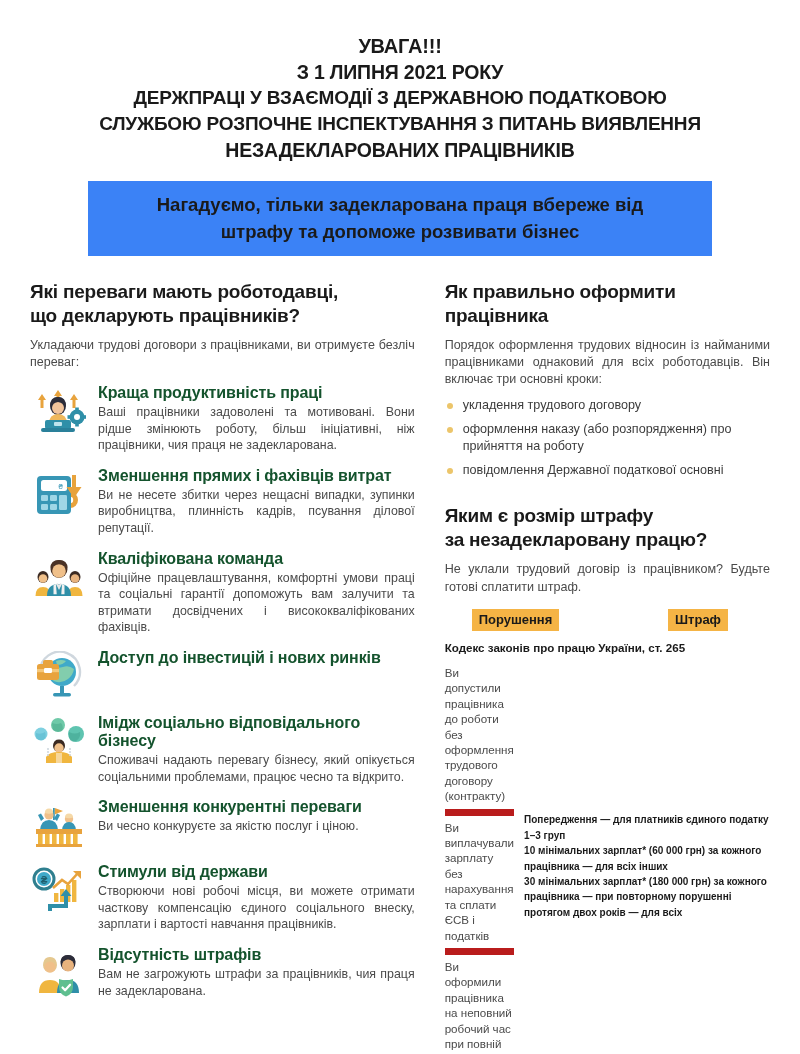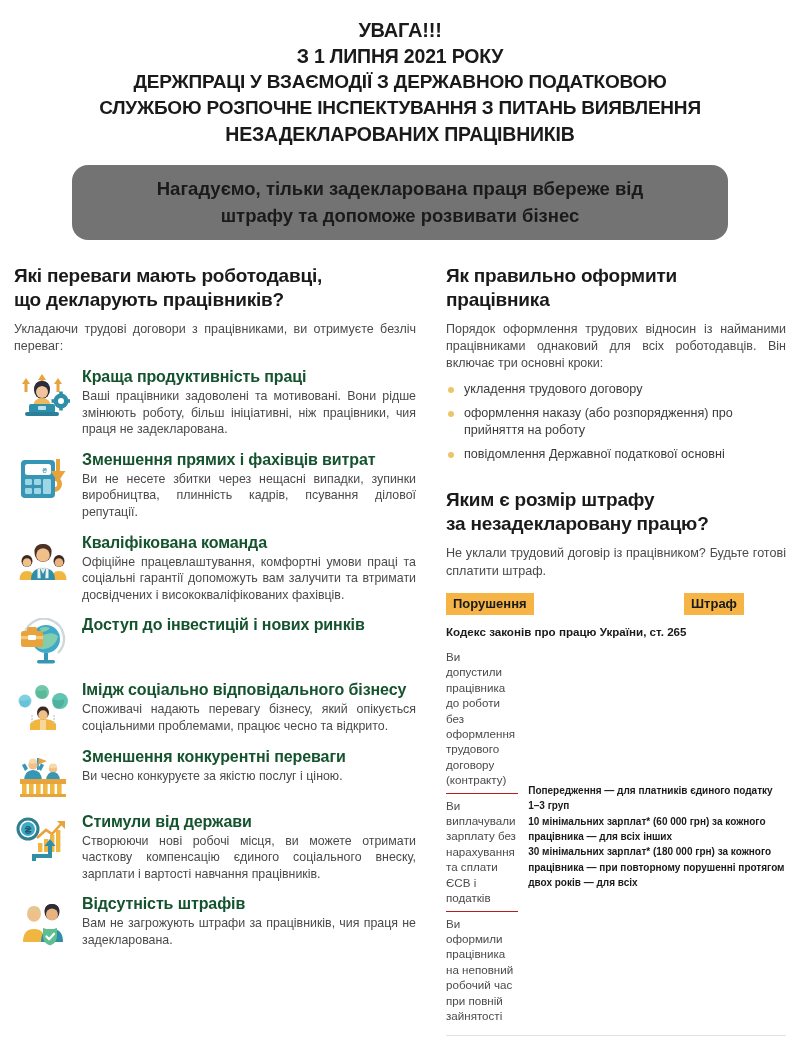--- a/index.html
+++ b/index.html
@@ -11,21 +11,21 @@
     background: #ffffff;
     font-family: "Liberation Sans", "DejaVu Sans", sans-serif;
     color: #2b2b2b;
     overflow: hidden;
   }
 
   .page {
     position: relative;
     width: 800px;
     height: 1054px;
-    padding: 0;
+    padding: 16px;
   }
 
   
   .header {
     text-align: center;
     padding: 17px 28px 0 28px;
   }
   .header-line {
     font-weight: bold;
     font-size: 19.5px;
@@ -33,28 +33,27 @@
     letter-spacing: -0.2px;
     color: #1a1a1a;
     text-transform: uppercase;
     white-space: nowrap;
   }
   .header-line.l1 { font-size: 20px; }
   .header-line.l3, .header-line.l4 { font-size: 19px; }
 
   .banner {
     margin: 18px 72px 0 72px;
-    background: #737373;
+    background: #3b82f6;
     color: #1a1a1a;
     font-weight: bold;
     font-size: 18.5px;
     line-height: 27px;
     text-align: center;
     padding: 10px 10px 11px 10px;
-    border-radius: 16px;
   }
 
   
   .columns {
     display: flex;
     padding: 24px 10px 0 10px;
     gap: 0;
   }
   .col-left  { width: 420px; padding: 0 14px 0 4px; }
   .col-right { width: 360px; padding: 0 4px 0 16px; }
@@ -133,20 +132,21 @@
     color: #4a4a4a;
     margin-top: 9px;
     text-align: justify;
   }
 
   .table-head {
     display: flex;
     justify-content: space-between;
     margin-top: 13px;
     margin-bottom: 9px;
+    margin-left: 27px;
   }
   .badge {
     background: #f5b445;
     color: #1a1a1a;
     font-weight: bold;
     font-size: 13px;
     line-height: 17px;
     padding: 2px 7px 3px 7px;
     display: inline-block;
   }
@@ -165,21 +165,21 @@
     display: flex;
     gap: 10px;
     padding: 4px 0 5px 0;
   }
 
   .span-row { display: flex; gap: 10px; }
   .span-left { width: 172px; }
   .span-right { flex: 1 1 auto; font-size: 10px; line-height: 15.4px; font-weight: bold; color: #1a1a1a; display: flex; flex-direction: column; justify-content: center; }
   .span-right p + p { }
   .sub-row { font-size: 11.6px; line-height: 15.4px; color: #4a4a4a; padding: 4px 0 5px 0; }
-  .sub-row + .sub-row { border-top: 1px solid #b91c1c; }
+  .sub-row + .sub-row { border-top: 7px solid #b91c1c; }
 
   .hr-strong { border-top: 1px solid #e6e1d8; margin-top: 7px; }
 
   svg { display: block; }
 </style>
 </head>
 <body>
 
 <div class="page">
 

